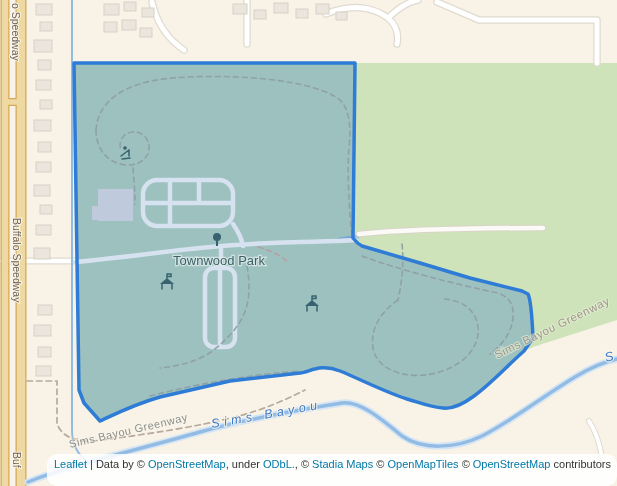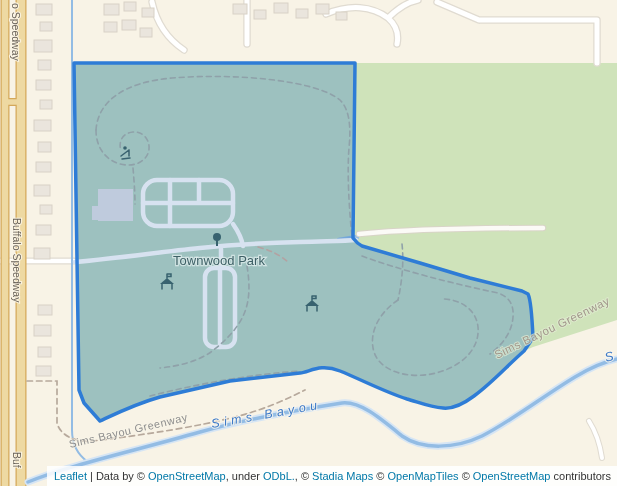--- a/index.html
+++ b/index.html
@@ -26,22 +26,22 @@
   .dash-out{stroke:#b7a99c;stroke-width:1.7;fill:none;stroke-dasharray:5.5 4;stroke-linecap:round;}
   .icon{stroke:#38626f;fill:none;stroke-width:1.5;stroke-linecap:round;}
   .icon-fill{fill:#38626f;stroke:none;}
   text{font-family:"Liberation Sans",sans-serif;}
   .lbl-park{fill:var(--park-label);font-size:13px;paint-order:stroke;stroke:rgba(225,238,238,0.75);stroke-width:2.5px;}
   .lbl-street{fill:#6a635a;font-size:10.5px;paint-order:stroke;stroke:rgba(252,246,230,0.85);stroke-width:2.2px;}
   .lbl-water{fill:var(--water-label);font-size:12.5px;font-style:italic;letter-spacing:4.5px;paint-order:stroke;stroke:rgba(252,248,238,0.8);stroke-width:2.2px;}
   .lbl-water-s{fill:var(--water-label);font-size:13px;font-style:italic;paint-order:stroke;stroke:rgba(252,248,238,0.8);stroke-width:2.2px;}
   .lbl-greenway{fill:#8e8e8e;font-size:11px;letter-spacing:0.5px;paint-order:stroke;stroke:rgba(250,245,232,0.7);stroke-width:2px;}
   .lbl-greenway-r{fill:#a1978b;font-size:11.5px;letter-spacing:0.5px;paint-order:stroke;stroke:rgba(228,238,214,0.7);stroke-width:2px;}
-  .attribution{position:absolute;right:0;bottom:0;height:20px;line-height:20px;padding:0 6px 0 7px;
-    background:rgba(255,255,255,0.85);font-size:11px;color:#333;white-space:pre;}
+  .attribution{position:absolute;right:0;bottom:0;height:32px;line-height:20px;padding:0 6px 0 7px;
+    background:rgba(255,255,255,0.85);font-size:11px;color:#333;white-space:pre;border-radius:10px;}
   .attribution span{white-space:pre;}
   .att-link{color:var(--link);cursor:pointer;text-decoration:none;}
 </style>
 </head>
 <body>
 
 <div id="map">
   <svg width="617" height="486" viewBox="0 0 617 486">
 
     <rect class="bg" x="0" y="0" width="617" height="486"></rect>

